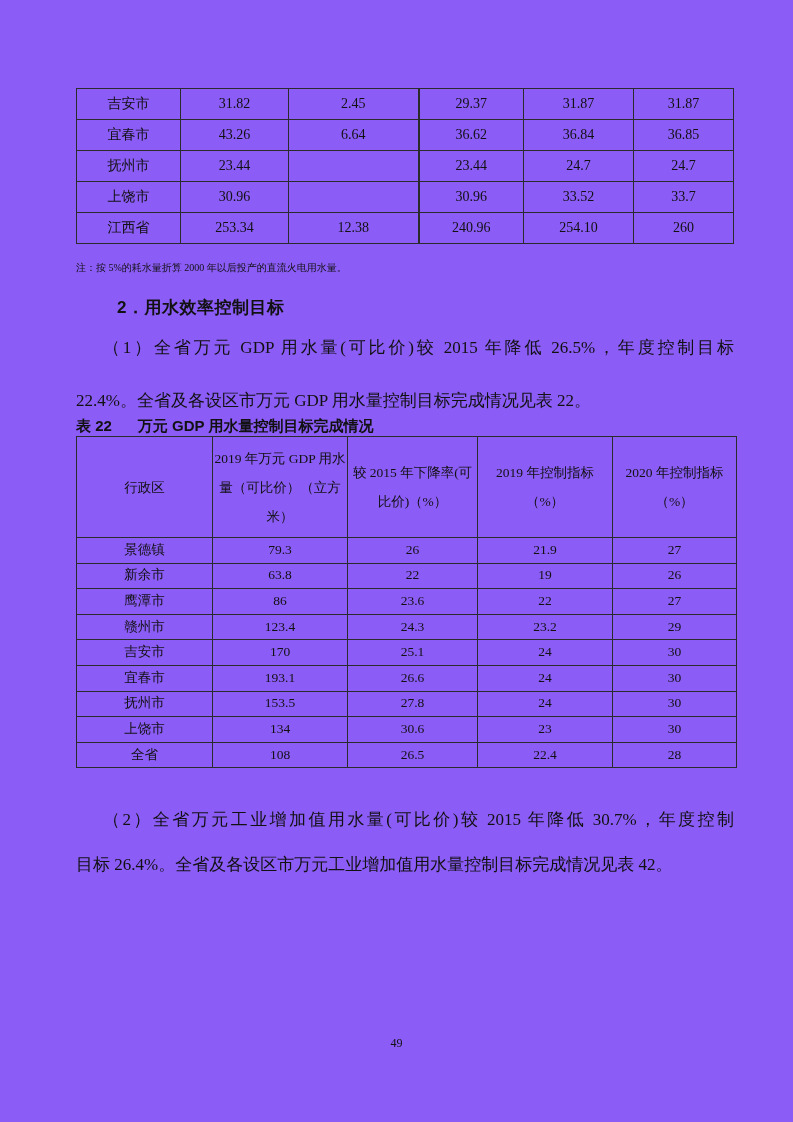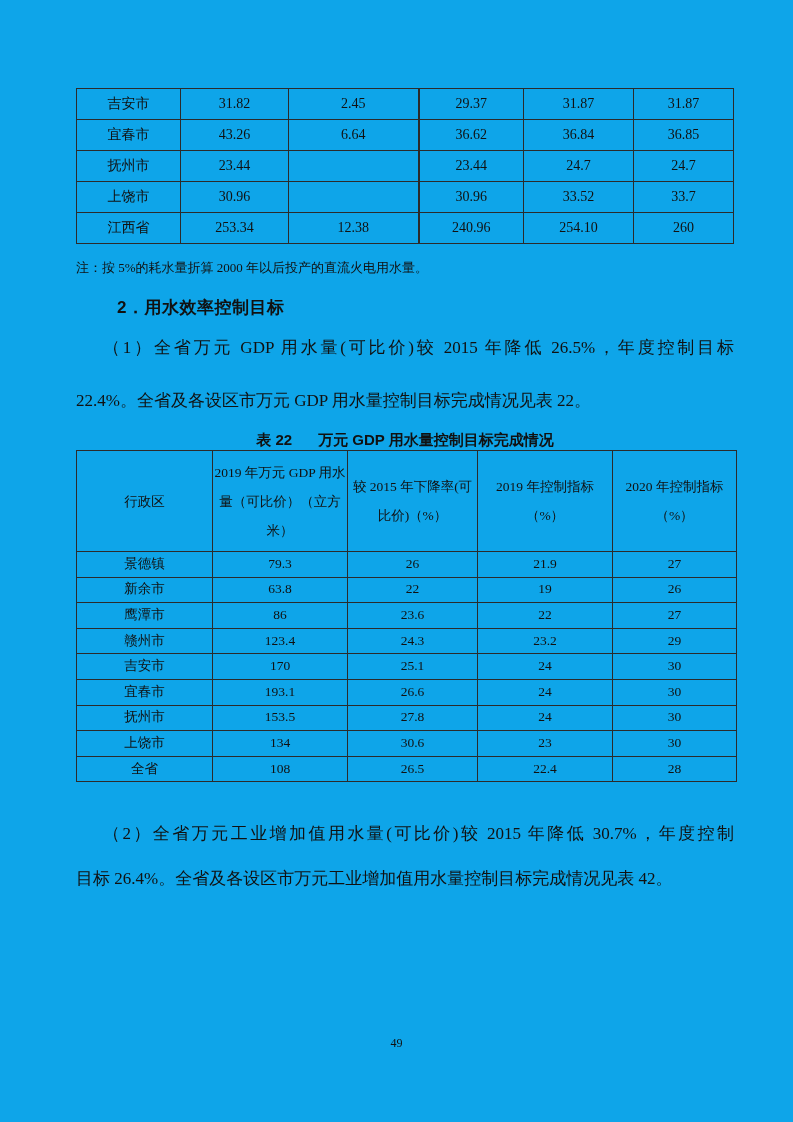--- a/index.html
+++ b/index.html
@@ -1,20 +1,20 @@
 <!DOCTYPE html>
 <html><head>
 <meta charset="utf-8">
 <style>
   html,body { margin:0; padding:0; background:#e8e8e8; }
   .page {
     position:relative;
     width:793px; height:1122px;
     margin:0 auto;
-    background:#0ea5e9;
+    background:#8b5cf6;
     font-family:"Liberation Serif","DejaVu Serif",serif;
     color:#111111;
     overflow:hidden;
   }
   .content { margin-left:76px; width:658px; }
 
   
   table { border-collapse:collapse; table-layout:fixed; }
   .t-top { width:657px; margin-top:88px; }
   .t-top td {
@@ -23,21 +23,21 @@
     text-align:center; vertical-align:middle;
     font-size:14px; line-height:1.1;
     overflow:hidden; white-space:nowrap;
     padding:0 2px;
   }
   .t-top td:nth-child(4){ border-left-width:2px; }
 
   
   .note {
     margin-top:14px;
-    font-size:13px; line-height:20px;
+    font-size:10px; line-height:20px;
   }
 
   
   .heading {
     margin-top:18px;
     padding-left:41px;
     font-family:"Liberation Sans","DejaVu Sans",sans-serif;
     font-weight:bold;
     font-size:17px; line-height:23px;
     letter-spacing:0.5px;
@@ -50,22 +50,21 @@
     text-align:justify; text-align-last:justify;
     white-space:normal;
   }
   .p1-l1 { margin-top:17px; }
   .p1-l2 { margin-top:30px; }
   .p2-l1 { margin-top:40px; }
   .p2-l2 { margin-top:22px; }
 
   
   .caption {
-    margin-top:18px; height:20px;
-    text-align:center;
+    margin-top:4px; height:20px;
     font-family:"Liberation Sans","DejaVu Sans",sans-serif;
     font-weight:bold; font-size:15px; line-height:20px;
   }
   .caption .cap-label { margin-right:26px; }
 
   
   .t22 { width:660px; margin-top:0px; }
   .t22 th, .t22 td {
     border:1px solid #2b2b2b;
     text-align:center; vertical-align:middle;

